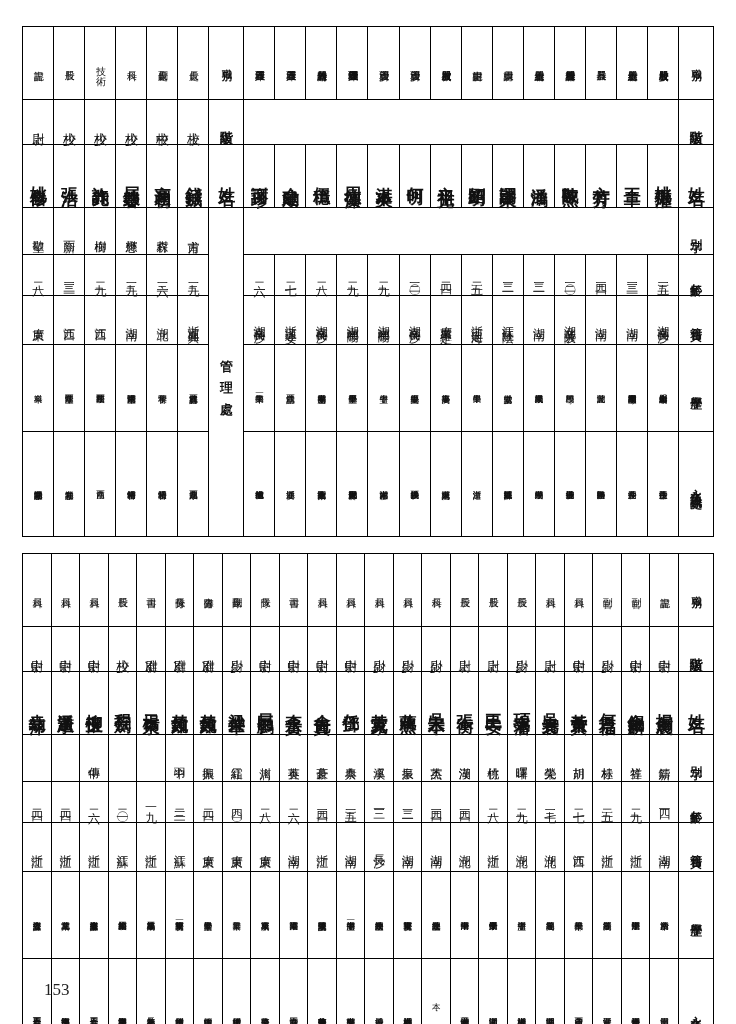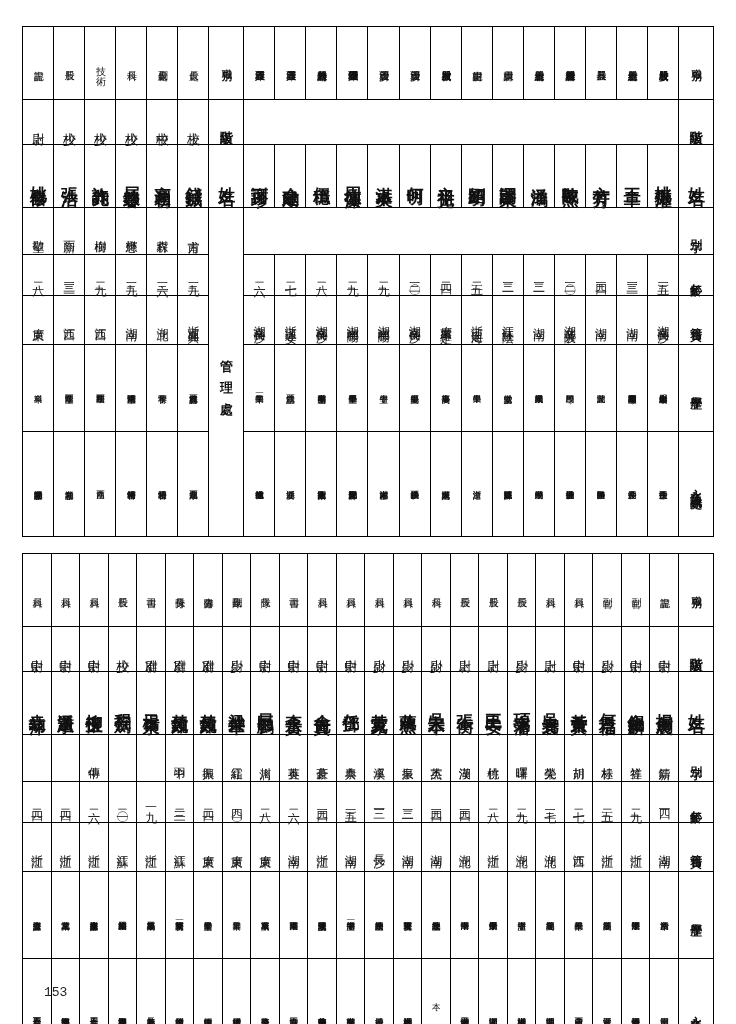--- a/index.html
+++ b/index.html
@@ -27,21 +27,21 @@
   .t-rank .v{font-size:13px;}
   .t-name .v{font-size:17px;font-weight:700;letter-spacing:2px;}
   .t-alias .v{font-size:12px;}
   .t-age .v{font-size:12px;letter-spacing:2px;}
   .t-origin .v{font-size:12px;letter-spacing:2px;}
   .t-school .vv{font-size:8.5px;}
   .t-addr .vv{font-size:8.5px;}
 
   .lblcol{width:34px;background:#fff;}
   .spacer{height:16px;}
-  .pg{position:absolute;left:44px;bottom:24px;font-size:13px;color:#222;font-family:Liberation Mono, monospace;}
+  .pg{position:absolute;left:44px;bottom:24px;font-size:17px;color:#222;font-family:Liberation Serif, serif;}
   .mgmt .v{font-size:13px;letter-spacing:3px;font-weight:600;}
 </style>
 </head>
 <body>
 
 <div class="page">
 
   <table class="tbl">
     <tbody>
       <tr class="r-title t-title">

